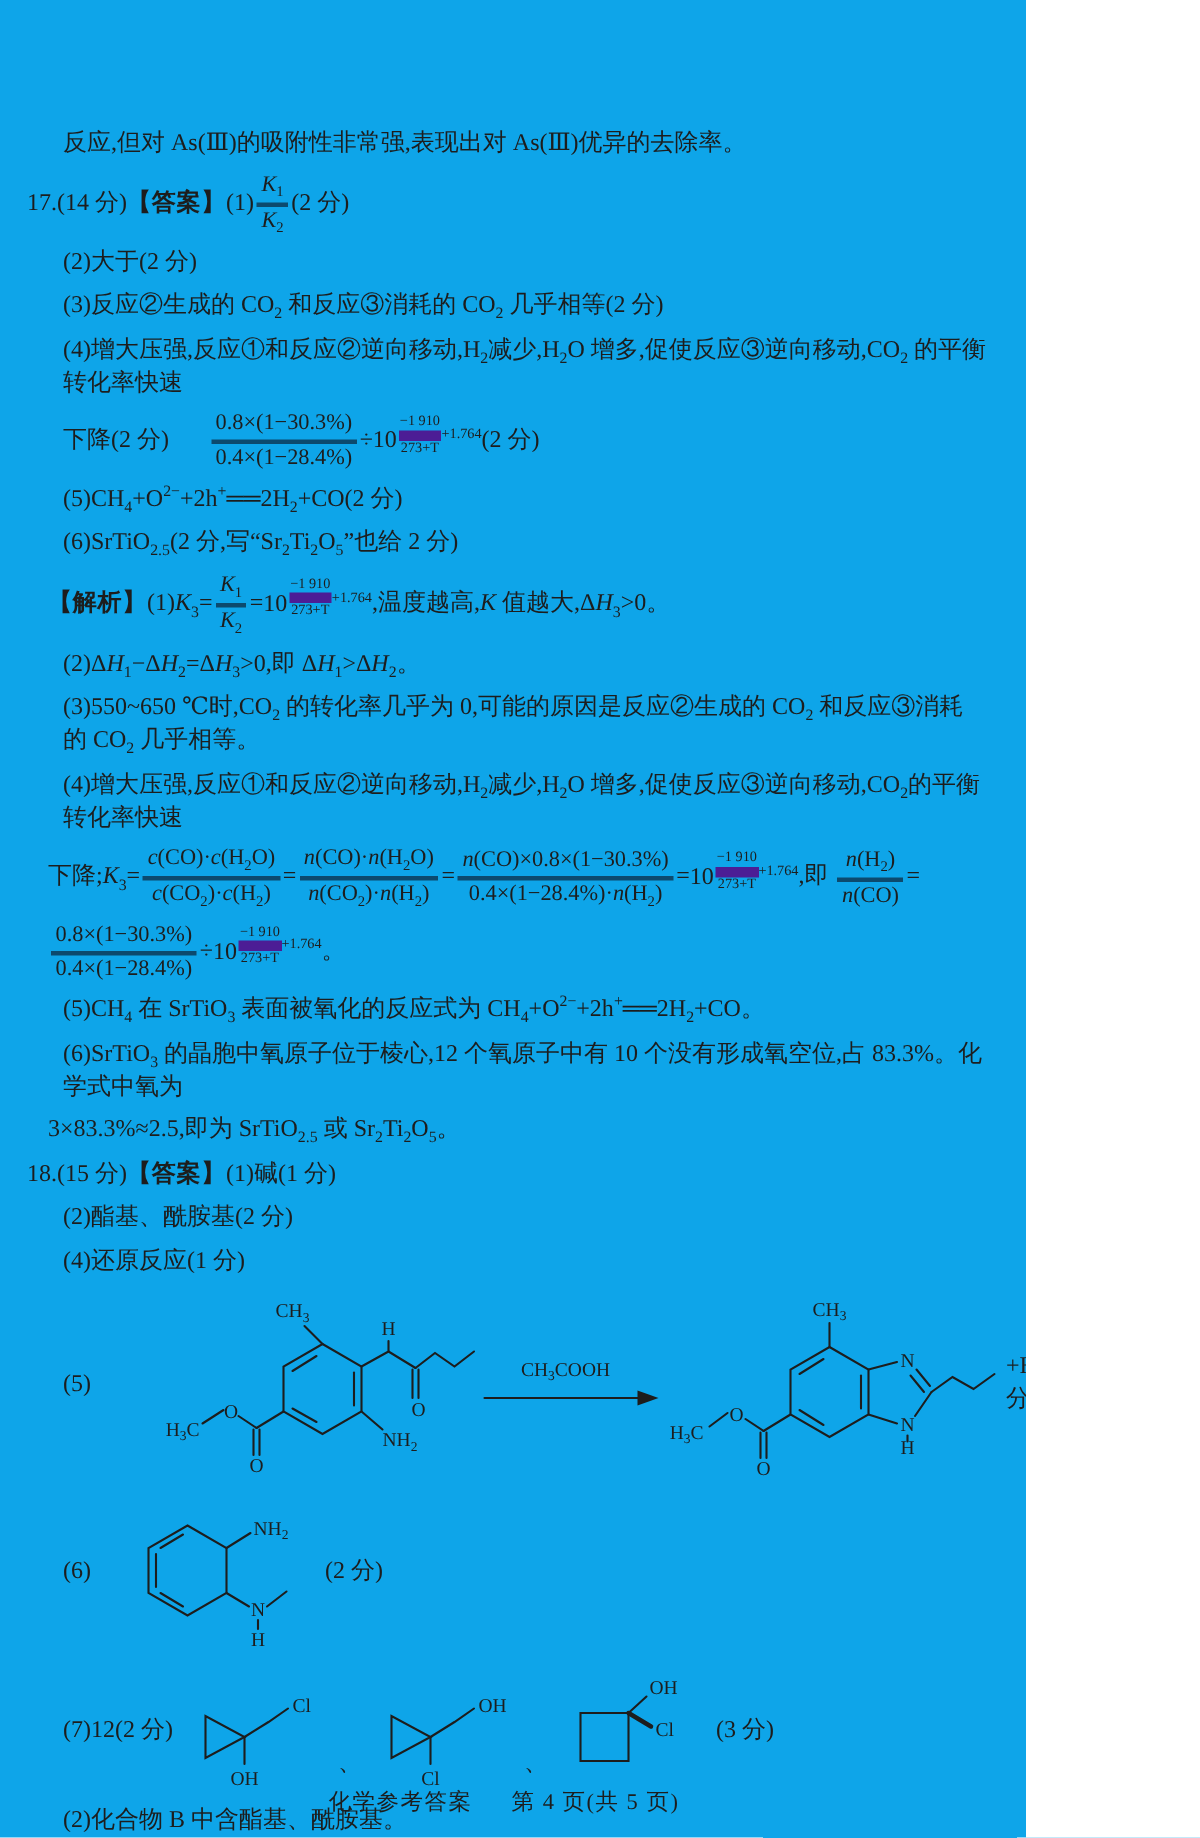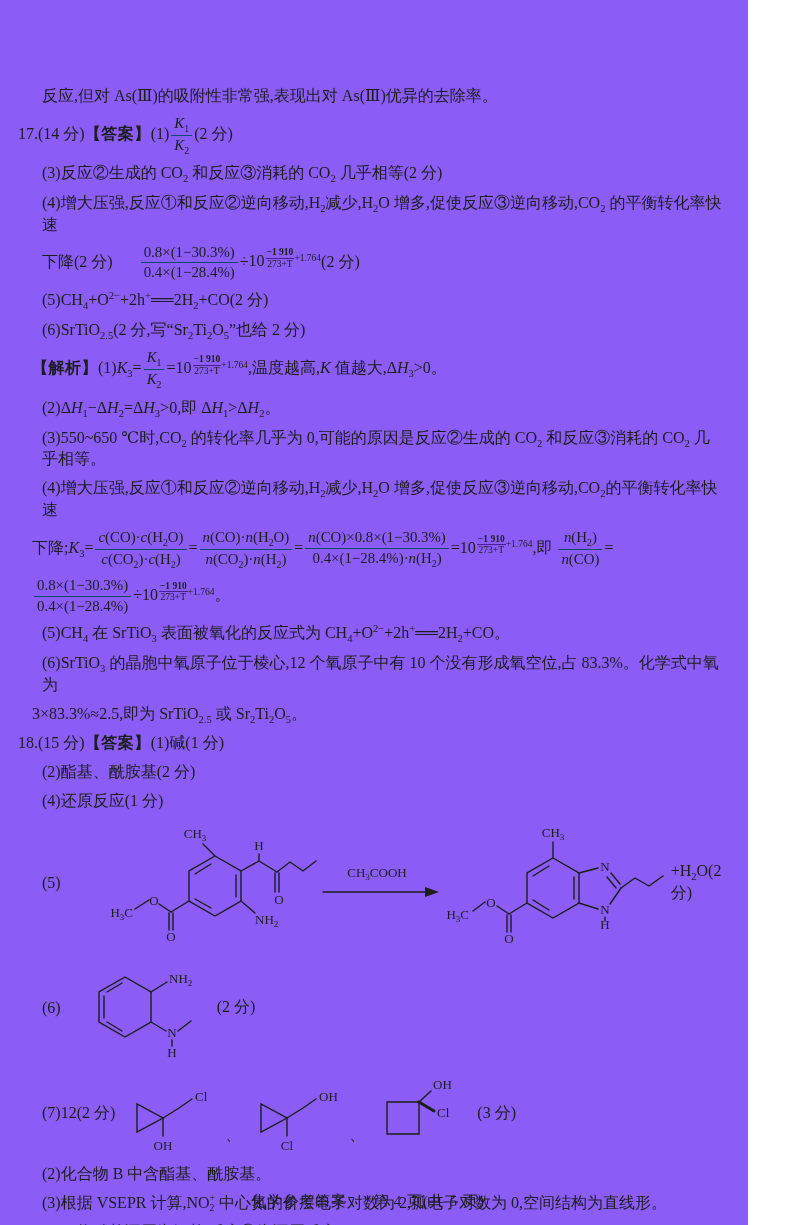--- a/index.html
+++ b/index.html
@@ -1,36 +1,36 @@
 <!DOCTYPE html>
 <html><head>
 <meta charset="utf-8">
 <style>
   html,body{margin:0;padding:0;background:#ffffff;}
   .page{
-    width:748px;height:1225px;box-sizing:border-box;position:relative;
-    background:#8b5cf6;color:#1d1d1d;overflow:hidden;
+    width:684px;height:1225px;box-sizing:border-box;position:relative;
+    background:#0ea5e9;color:#1d1d1d;overflow:hidden;
     font-family:"Liberation Serif","DejaVu Serif",serif;
     font-size:16px;
     padding:86px 26px 0 18px;
   }
   .line{margin-bottom:8px;line-height:1.3;}
   .li1{margin-left:24px;}
   .li2{margin-left:14px;}
   .hd{font-weight:700;font-family:"Liberation Sans","DejaVu Sans",sans-serif;letter-spacing:.5px;text-align:center;}
   .var{font-style:italic;font-family:"Liberation Serif","DejaVu Serif",serif;}
   sub,sup{font-size:.66em;line-height:1;}
   .gap{display:inline-block;}
   .frac{display:inline-block;vertical-align:middle;text-align:center;line-height:1.18;margin:0 2px;font-size:.93em;}
-  .frac .fnum{display:block;border-bottom:1px solid #0c4a6e;padding:0 3px 1px;}
+  .frac .fnum{display:block;border-bottom:3px solid #0c4a6e;padding:0 3px 1px;}
   .frac .fden{display:block;padding:1px 3px 0;}
   .p10{white-space:nowrap;}
   .e10{display:inline-block;vertical-align:6px;font-size:9.5px;line-height:1.1;margin-left:1px;}
   .e10 .efrac{display:inline-block;text-align:center;vertical-align:middle;}
-  .e10 .enum{display:block;border-bottom:1px solid #4c1d95;padding:0 1px;font-weight:bold;}
+  .e10 .enum{display:block;border-bottom:7px solid #4c1d95;padding:0 1px;}
   .e10 .eden{display:block;}
   .e10 .eafter{display:inline-block;vertical-align:middle;}
   .ss{display:inline-block;vertical-align:-3px;font-size:.6em;line-height:1.05;text-align:left;}
   .ss span{display:block;}
   .struct-row{display:flex;align-items:center;margin-bottom:6px;}
   .struct-row .s-label{margin-right:6px;}
   .struct-row svg{display:block;flex:0 0 auto;}
   .sep{align-self:flex-end;margin:0 4px 12px;}
   svg .bond{stroke:#1d1d1d;stroke-width:1.4;fill:none;stroke-linecap:round;}
   svg .bondw{stroke:#1d1d1d;stroke-width:3;fill:none;stroke-linecap:round;}
@@ -39,20 +39,21 @@
   .fgap{display:inline-block;width:26px;}
 </style>
 </head>
 <body>
 
 <div class="page">
 
   <div id="lines-a">
       <div class="line li1">反应,但对 As(Ⅲ)的吸附性非常强,表现出对 As(Ⅲ)优异的去除率。</div>
       <div class="line li0">17.(14 分)<span class="hd">【答案】</span>(1)<span class="frac"><span class="fnum"><span class="var">K</span><sub>1</sub></span><span class="fden"><span class="var">K</span><sub>2</sub></span></span>(2 分)</div>
+      <div class="line li1">(2)大于(2 分)</div>
       <div class="line li1">(3)反应②生成的 CO<sub>2</sub> 和反应③消耗的 CO<sub>2</sub> 几乎相等(2 分)</div>
       <div class="line li1">(4)增大压强,反应①和反应②逆向移动,H<sub>2</sub>减少,H<sub>2</sub>O 增多,促使反应③逆向移动,CO<sub>2</sub> 的平衡转化率快速</div>
       <div class="line li1">下降(2 分)<span class="gap" style="width: 26px;"></span><span class="frac"><span class="fnum">0.8×(1−30.3%)</span><span class="fden">0.4×(1−28.4%)</span></span>÷<span class="p10">10<span class="e10"><span class="efrac"><span class="enum">−1 910</span><span class="eden">273+T</span></span><span class="eafter">+1.764</span></span></span>(2 分)</div>
       <div class="line li1">(5)CH<sub>4</sub>+O<sup>2−</sup>+2h<sup>+</sup>══2H<sub>2</sub>+CO(2 分)</div>
       <div class="line li1">(6)SrTiO<sub>2.5</sub>(2 分,写“Sr<sub>2</sub>Ti<sub>2</sub>O<sub>5</sub>”也给 2 分)</div>
       <div class="line li2"><span class="hd">【解析】</span>(1)<span class="var">K</span><sub>3</sub>=<span class="frac"><span class="fnum"><span class="var">K</span><sub>1</sub></span><span class="fden"><span class="var">K</span><sub>2</sub></span></span>=<span class="p10">10<span class="e10"><span class="efrac"><span class="enum">−1 910</span><span class="eden">273+T</span></span><span class="eafter">+1.764</span></span></span>,温度越高,<span class="var">K</span> 值越大,Δ<span class="var">H</span><sub>3</sub>&gt;0。</div>
       <div class="line li1">(2)Δ<span class="var">H</span><sub>1</sub>−Δ<span class="var">H</span><sub>2</sub>=Δ<span class="var">H</span><sub>3</sub>&gt;0,即 Δ<span class="var">H</span><sub>1</sub>&gt;Δ<span class="var">H</span><sub>2</sub>。</div>
       <div class="line li1">(3)550~650 ℃时,CO<sub>2</sub> 的转化率几乎为 0,可能的原因是反应②生成的 CO<sub>2</sub> 和反应③消耗的 CO<sub>2</sub> 几乎相等。</div>
       <div class="line li1">(4)增大压强,反应①和反应②逆向移动,H<sub>2</sub>减少,H<sub>2</sub>O 增多,促使反应③逆向移动,CO<sub>2</sub>的平衡转化率快速</div>
       <div class="line li2">下降;<span class="var">K</span><sub>3</sub>=<span class="frac"><span class="fnum"><span class="var">c</span>(CO)·<span class="var">c</span>(H<sub>2</sub>O)</span><span class="fden"><span class="var">c</span>(CO<sub>2</sub>)·<span class="var">c</span>(H<sub>2</sub>)</span></span>=<span class="frac"><span class="fnum"><span class="var">n</span>(CO)·<span class="var">n</span>(H<sub>2</sub>O)</span><span class="fden"><span class="var">n</span>(CO<sub>2</sub>)·<span class="var">n</span>(H<sub>2</sub>)</span></span>=<span class="frac"><span class="fnum"><span class="var">n</span>(CO)×0.8×(1−30.3%)</span><span class="fden">0.4×(1−28.4%)·<span class="var">n</span>(H<sub>2</sub>)</span></span>=<span class="p10">10<span class="e10"><span class="efrac"><span class="enum">−1 910</span><span class="eden">273+T</span></span><span class="eafter">+1.764</span></span></span>,即 <span class="frac"><span class="fnum"><span class="var">n</span>(H<sub>2</sub>)</span><span class="fden"><span class="var">n</span>(CO)</span></span>=</div>

